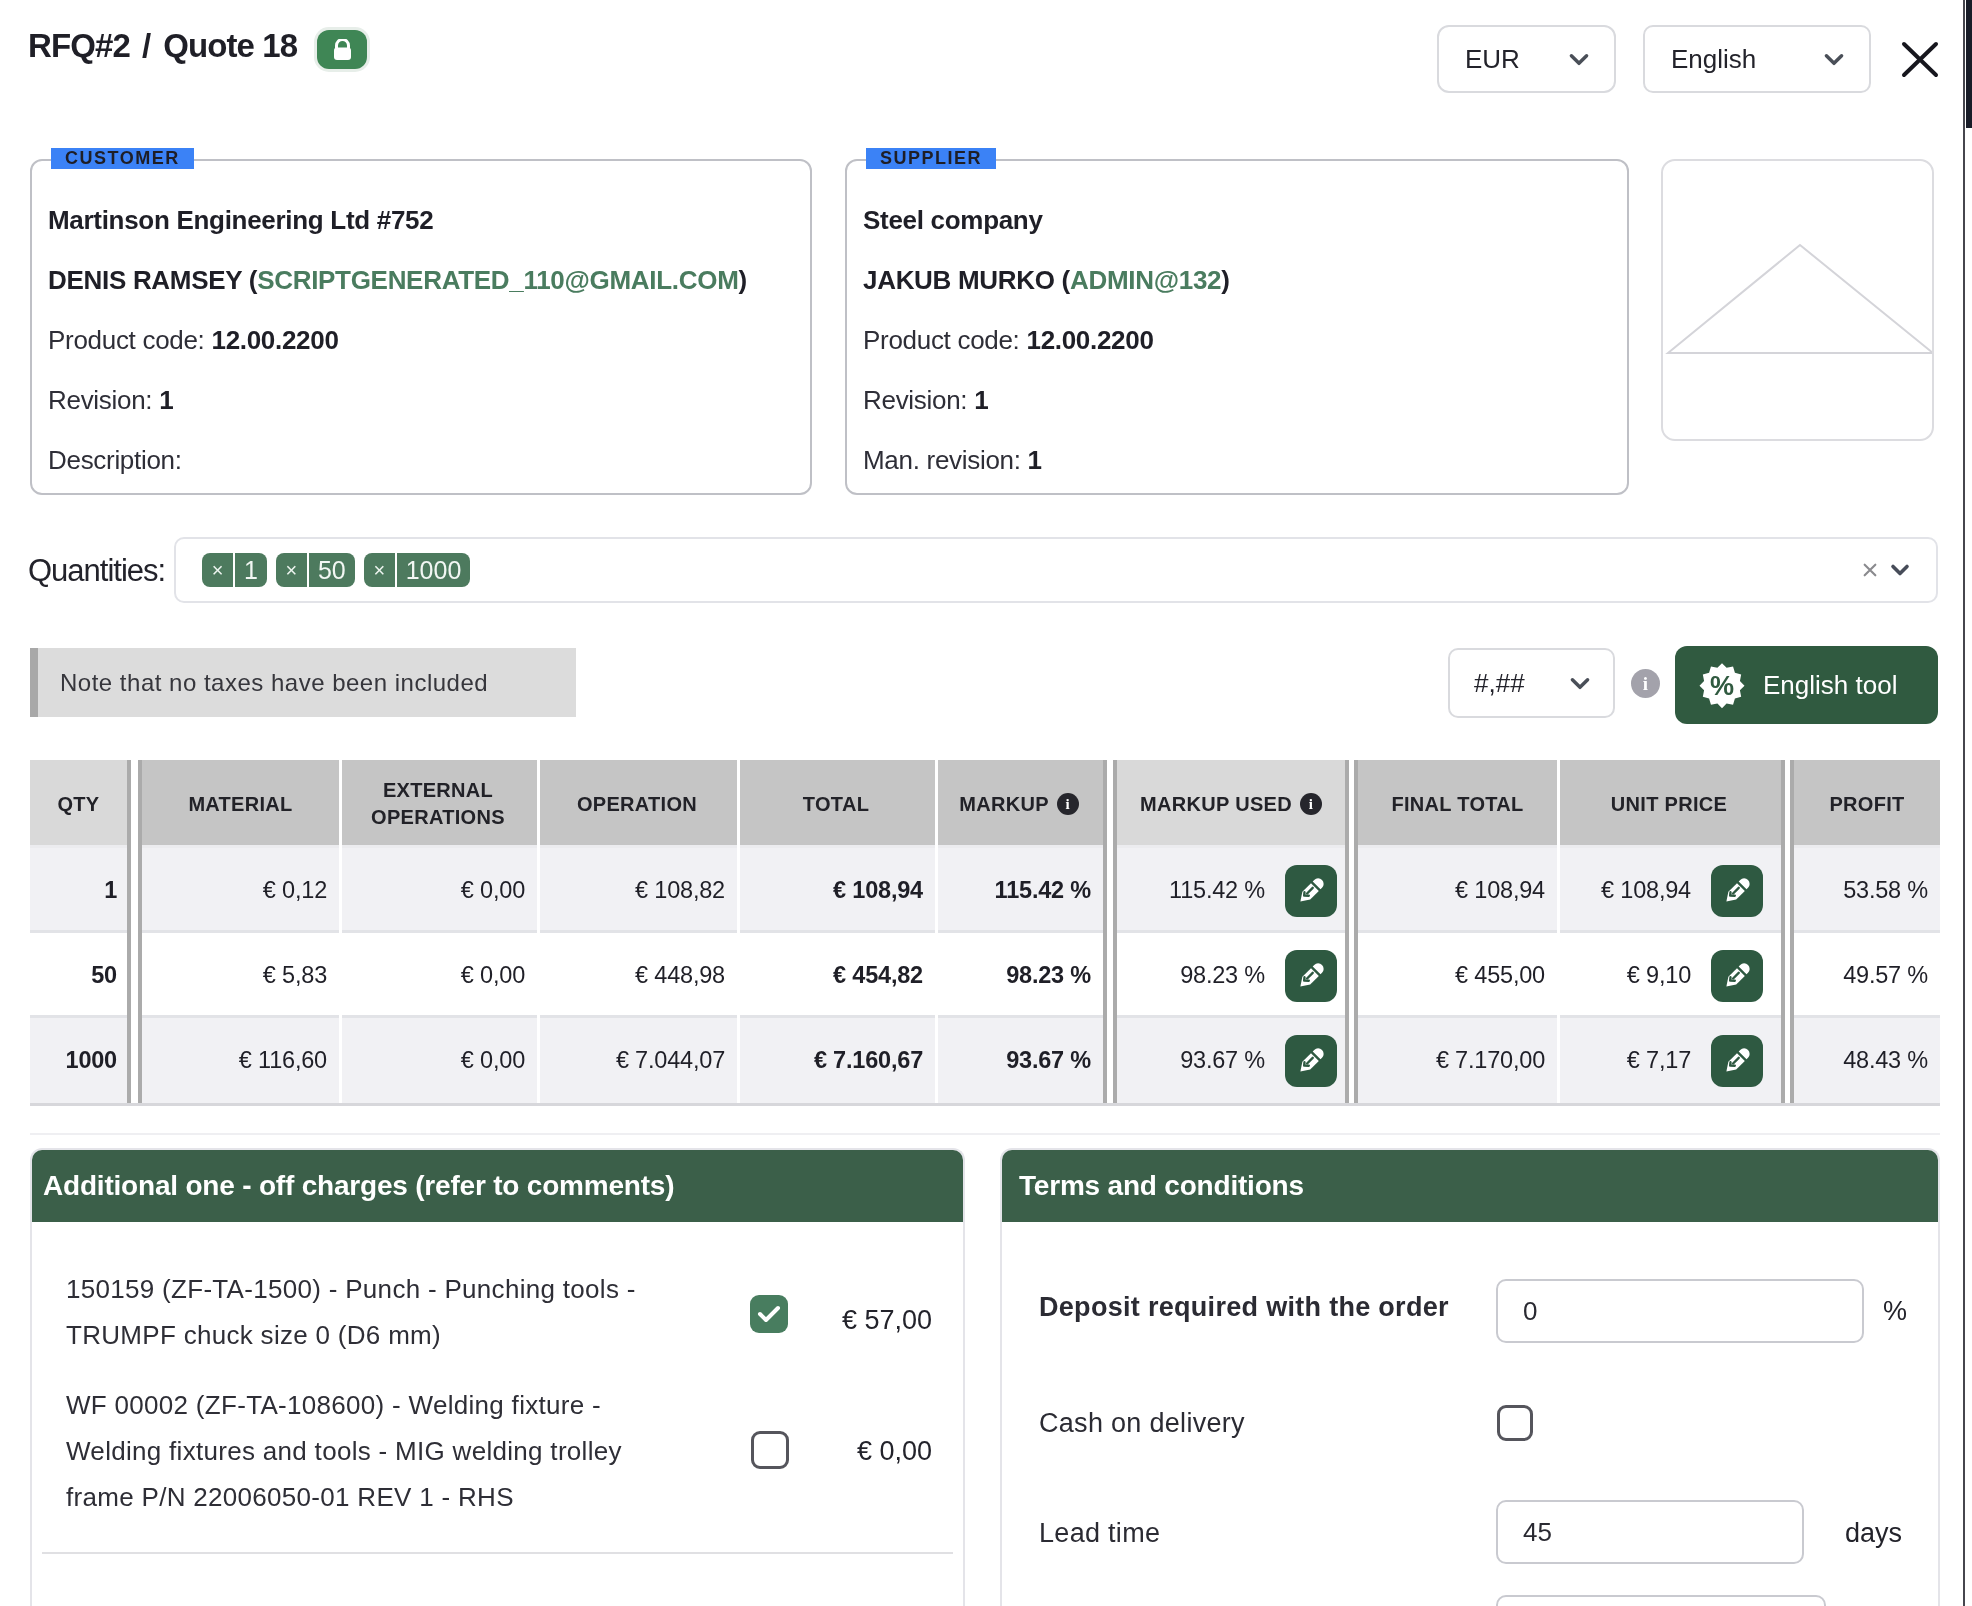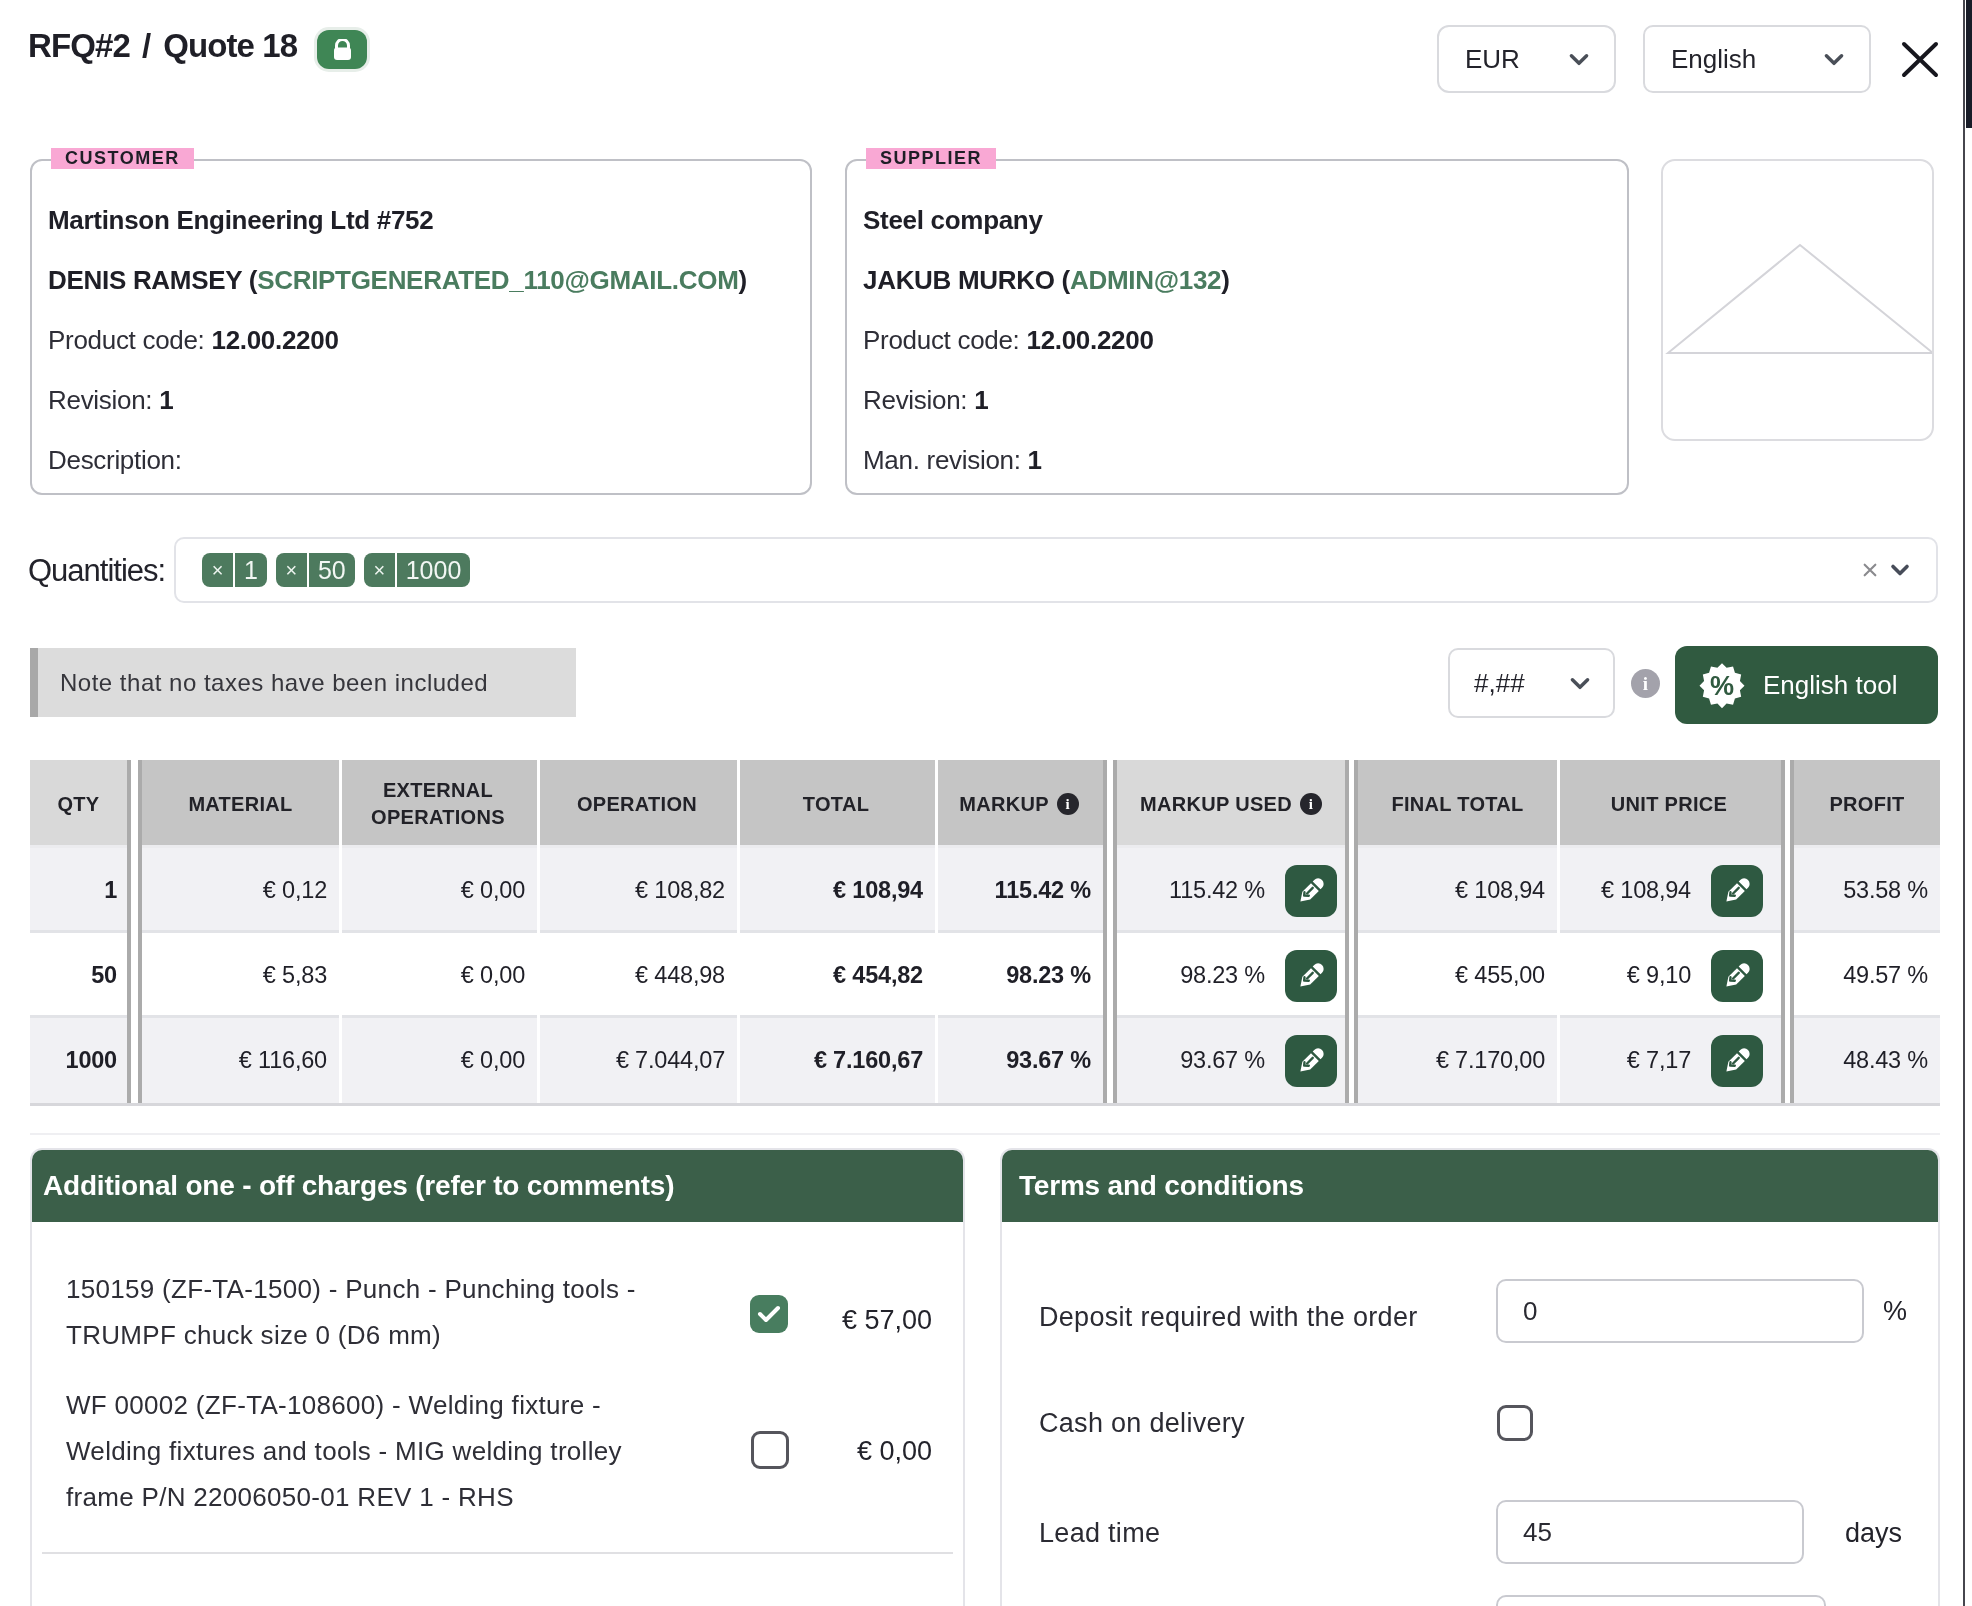--- a/index.html
+++ b/index.html
@@ -14,21 +14,21 @@
 .sel-eur { left:1437px; top:25px; width:179px; height:68px;border-radius:12px; }
 .sel-lang { left:1643px; top:25px; width:228px; height:68px; }
 .sel span.txt { font-size:26px; color:#23232b; }
 .chev { width:26px; height:26px; }
 .closex { left:1901px; top:41px; width:38px; height:37px; }
 
 
 .fieldset { border:2px solid #bfc0c6; border-radius:12px; background:#fff; }
 .fs-cust { left:30px; top:159px; width:782px; height:336px; }
 .fs-supp { left:845px; top:159px; width:784px; height:336px; }
-.legend { position:absolute; top:-13px; background:#f9a8d4; padding:0 14px; font-size:18px; font-weight:700; letter-spacing:1.5px; color:#1e1e26; }
+.legend { position:absolute; top:-13px; background:#3b82f6; padding:0 14px; font-size:18px; font-weight:700; letter-spacing:1.5px; color:#1e1e26; }
 .fs-cust .legend { left:19px; }
 .fs-supp .legend { left:19px; }
 .fs-line { position:absolute; left:16px; right:16px; height:30px; display:flex; font-size:26px; color:#2e2e37; letter-spacing:-0.3px; }
 .fs-line b { color:#1f1f27; }
 .green { color:#4a7c5f; }
 .imgbox { left:1661px; top:159px; width:273px; height:282px; border:2px solid #dcdce0; border-radius:14px; background:#fff; }
 
 
 .qlabel { left:28px; top:553px; font-size:31px; letter-spacing:-1px; color:#23232b; }
 .qbox { left:174px; top:537px; width:1764px; height:66px; border:2px solid #e2e3e8; border-radius:10px; background:#fff; display:flex; align-items:center; padding-left:26px; }
@@ -310,21 +310,21 @@
   <div class="price" style="left:760px; top:155px;">€ 57,00</div>
 
   <div class="itemtext" style="top:232px;">WF 00002 (ZF-TA-108600) - Welding fixture -<br>Welding fixtures and tools - MIG welding trolley<br>frame P/N 22006050-01 REV 1 - RHS</div>
   <div class="chk off" style="left:719px; top:281px;"></div>
   <div class="price" style="left:760px; top:286px;">€ 0,00</div>
   <div class="divider"></div>
 </div>
 
 <div class="abs panel p-terms">
   <div class="phead">Terms and conditions</div>
-  <div class="tlabel" style="top:152px;">Deposit required with the order</div>
+  <div class="tlabel" style="top:142px;font-weight:bold;">Deposit required with the order</div>
   <div class="tinput" style="left:494px; top:129px; width:368px; height:64px;">0</div>
   <div class="tunit" style="left:881px; top:146px;">%</div>
 
   <div class="tlabel" style="top:258px;">Cash on delivery</div>
   <div class="chk off" style="left:495px; top:255px; width:36px; height:36px;"></div>
 
   <div class="tlabel" style="top:368px;">Lead time</div>
   <div class="tinput" style="left:494px; top:350px; width:308px; height:64px;">45</div>
   <div class="tunit" style="left:843px; top:368px;">days</div>
 

